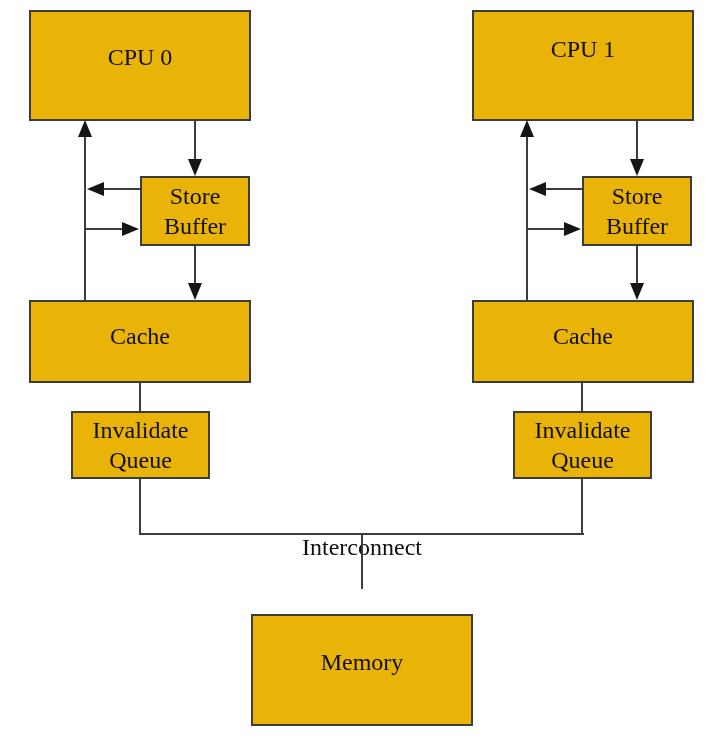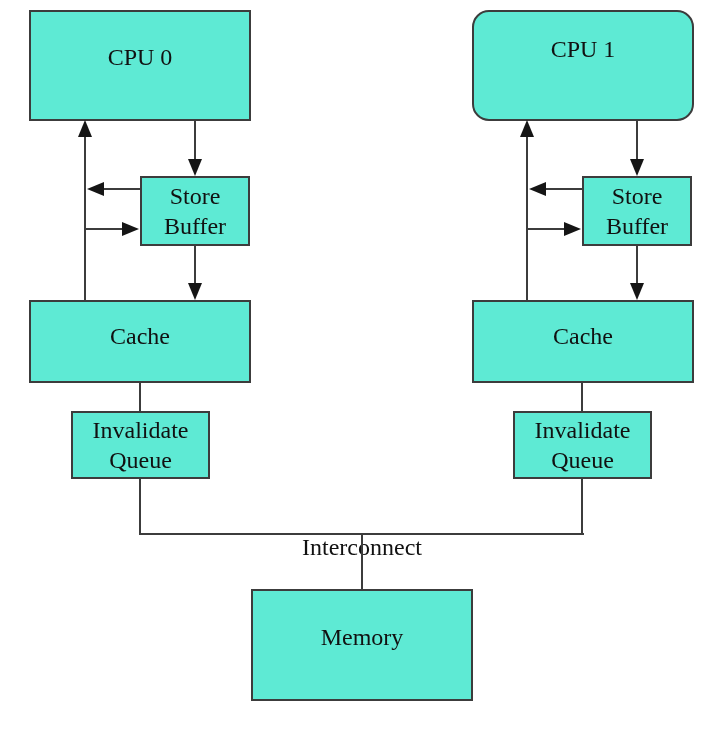--- a/index.html
+++ b/index.html
@@ -9,21 +9,21 @@
     height: 752px;
     background: #ffffff;
     font-family: "Liberation Serif", "DejaVu Serif", serif;
     color: #111111;
     overflow: hidden;
   }
   .box {
     position: absolute;
     box-sizing: border-box;
     border: 2px solid #3c3c3c;
-    background: #5eead4;
+    background: #eab308;
     display: flex;
     align-items: center;
     justify-content: center;
     text-align: center;
     font-size: 24px;
     line-height: 30px;
   }
   .vline, .hline { position: absolute; background: #3c3c3c; }
   .vline { width: 2px; }
   .hline { height: 2px; }
@@ -35,28 +35,28 @@
   .buslabel {
     position: absolute;
     font-size: 24px;
     line-height: 28px;
     text-align: center;
     margin-top: 36px;
   }
 
   
   #cpu0    { left: 29px;  top: 10px;  width: 222px; height: 111px; padding-bottom: 18px; }
-  #cpu1    { left: 472px; top: 10px;  width: 222px; height: 111px; padding-bottom: 34px; border-radius: 17px; }
+  #cpu1    { left: 472px; top: 10px;  width: 222px; height: 111px; padding-bottom: 34px; }
   #sb0     { left: 140px; top: 176px; width: 110px; height: 70px; }
   #sb1     { left: 582px; top: 176px; width: 110px; height: 70px; }
   #cache0  { left: 29px;  top: 300px; width: 222px; height: 83px;  padding-bottom: 12px; }
   #cache1  { left: 472px; top: 300px; width: 222px; height: 83px;  padding-bottom: 12px; }
   #iq0     { left: 71px;  top: 411px; width: 139px; height: 68px; }
   #iq1     { left: 513px; top: 411px; width: 139px; height: 68px; }
-  #memory  { left: 251px; top: 589px; width: 222px; height: 112px; padding-bottom: 16px; }
+  #memory  { left: 251px; top: 614px; width: 222px; height: 112px; padding-bottom: 16px; }
 
   
   #l-up-line      { left: 84px;  top: 136px; height: 164px; }
   #l-up-ah        { left: 78px;  top: 120px; }
   #l-cpu-sb-line  { left: 194px; top: 121px; height: 40px; }
   #l-cpu-sb-ah    { left: 188px; top: 159px; }
   #l-sb-out-line  { left: 104px; top: 188px; width: 37px; }
   #l-sb-out-ah    { left: 87px;  top: 182px; }
   #l-sb-in-line   { left: 85px;  top: 228px; width: 38px; }
   #l-sb-in-ah     { left: 122px; top: 222px; }

